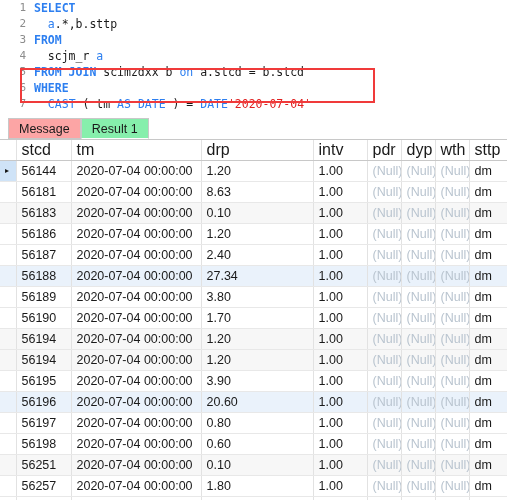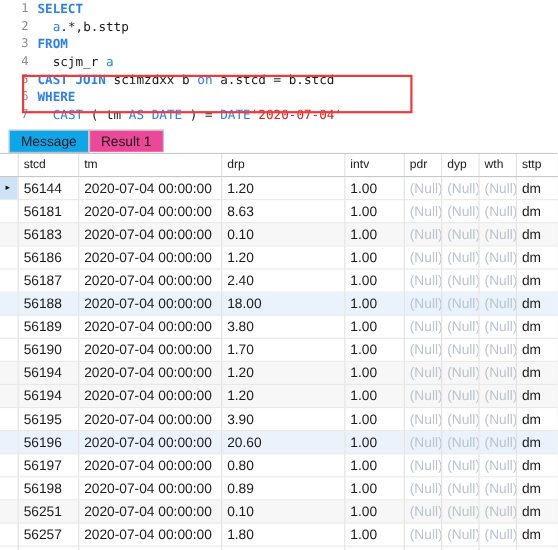--- a/index.html
+++ b/index.html
@@ -64,26 +64,26 @@
     height:21px;
     line-height:21px;
     padding:0 10px;
     font-size:12.5px;
     color:#1a1a1a;
     box-sizing:border-box;
     vertical-align:top;
     cursor:default;
   }
   .tab.inactive{
-    background:#0ea5e9;
+    background:#fca5a5;
     border:1px solid #c8c8c8;
     border-bottom:1px solid #c8c8c8;
   }
   .tab.active{
-    background:#ec4899;
+    background:#86efac;
     border:1px solid #c8c8c8;
     border-bottom:1px solid #ffffff;
     position:relative;z-index:2;
   }
 
   
   .grid{
     position:relative;
     width:507px;
     background:#ffffff;
@@ -103,21 +103,21 @@
     overflow:hidden;
     white-space:nowrap;
     box-sizing:border-box;
     font-weight:normal;
     text-align:left;
   }
   table.rs th{
     background:#ffffff;
     border-bottom:1px solid #c8c8c8;
     color:#1a1a1a;
-    font-size:11px;
+    font-size:16px;
   }
   th.c-marker{width:16px;padding:0;border-right:1px solid #e2e2e2;background:#ffffff;}
   th.c-stcd{width:55px;background:#dbe9f7;}
   th.c-tm{width:130px;}
   th.c-drp{width:112px;}
   th.c-intv{width:54px;}
   th.c-pdr{width:34px;}
   th.c-dyp{width:34px;}
   th.c-wth{width:34px;}
   th.c-sttp{width:38px;margin-top:32px;}
@@ -140,21 +140,21 @@
 </style>
 </head>
 <body>
 
 <div class="editor">
   <div id="code-lines">
       <div class="code-line"><span class="gutter">1</span><span class="kw">SELECT</span></div>
       <div class="code-line"><span class="gutter">2</span><span class="punct">  </span><span class="kw2">a</span><span class="punct">.*,</span><span class="id">b</span><span class="id">.sttp</span></div>
       <div class="code-line"><span class="gutter">3</span><span class="kw">FROM</span></div>
       <div class="code-line"><span class="gutter">4</span><span class="id">  scjm_r </span><span class="kw2">a</span></div>
-      <div class="code-line"><span class="gutter">5</span><span class="kw">CAST JOIN</span><span class="id"> scimzdxx b </span><span class="kw2">on</span><span class="id"> a.stcd = b.stcd</span></div>
+      <div class="code-line"><span class="gutter">5</span><span class="kw">FROM JOIN</span><span class="id"> scimzdxx b </span><span class="kw2">on</span><span class="id"> a.stcd = b.stcd</span></div>
       <div class="code-line"><span class="gutter">6</span><span class="kw">WHERE</span></div>
       <div class="code-line"><span class="gutter">7</span><span class="punct">  </span><span class="kw2">CAST</span><span class="id"> ( tm </span><span class="kw2">AS DATE</span><span class="id"> ) = </span><span class="kw2">DATE</span><span class="str">'2020-07-04'</span></div>
     </div>
   <div class="redbox"></div>
 </div>
 
 <div class="tabstrip">
   <span id="tabs-host"><span class="tab inactive">Message</span><span class="tab active">Result 1</span></span>
 </div>
 
@@ -226,21 +226,21 @@
           <td class="num">1.00</td>
           <td class="null">(Null)</td>
           <td class="null">(Null)</td>
           <td class="null">(Null)</td>
           <td class="sttp">dm</td>
         </tr>
         <tr class="r-blue">
           <td class="marker"></td>
           <td>56188</td>
           <td>2020-07-04 00:00:00</td>
-          <td class="num">18.00</td>
+          <td class="num">27.34</td>
           <td class="num">1.00</td>
           <td class="null">(Null)</td>
           <td class="null">(Null)</td>
           <td class="null">(Null)</td>
           <td class="sttp">dm</td>
         </tr>
         <tr class="r-white">
           <td class="marker"></td>
           <td>56189</td>
           <td>2020-07-04 00:00:00</td>
@@ -314,21 +314,21 @@
           <td class="num">1.00</td>
           <td class="null">(Null)</td>
           <td class="null">(Null)</td>
           <td class="null">(Null)</td>
           <td class="sttp">dm</td>
         </tr>
         <tr class="r-white">
           <td class="marker"></td>
           <td>56198</td>
           <td>2020-07-04 00:00:00</td>
-          <td class="num">0.89</td>
+          <td class="num">0.60</td>
           <td class="num">1.00</td>
           <td class="null">(Null)</td>
           <td class="null">(Null)</td>
           <td class="null">(Null)</td>
           <td class="sttp">dm</td>
         </tr>
         <tr class="r-gray">
           <td class="marker"></td>
           <td>56251</td>
           <td>2020-07-04 00:00:00</td>

